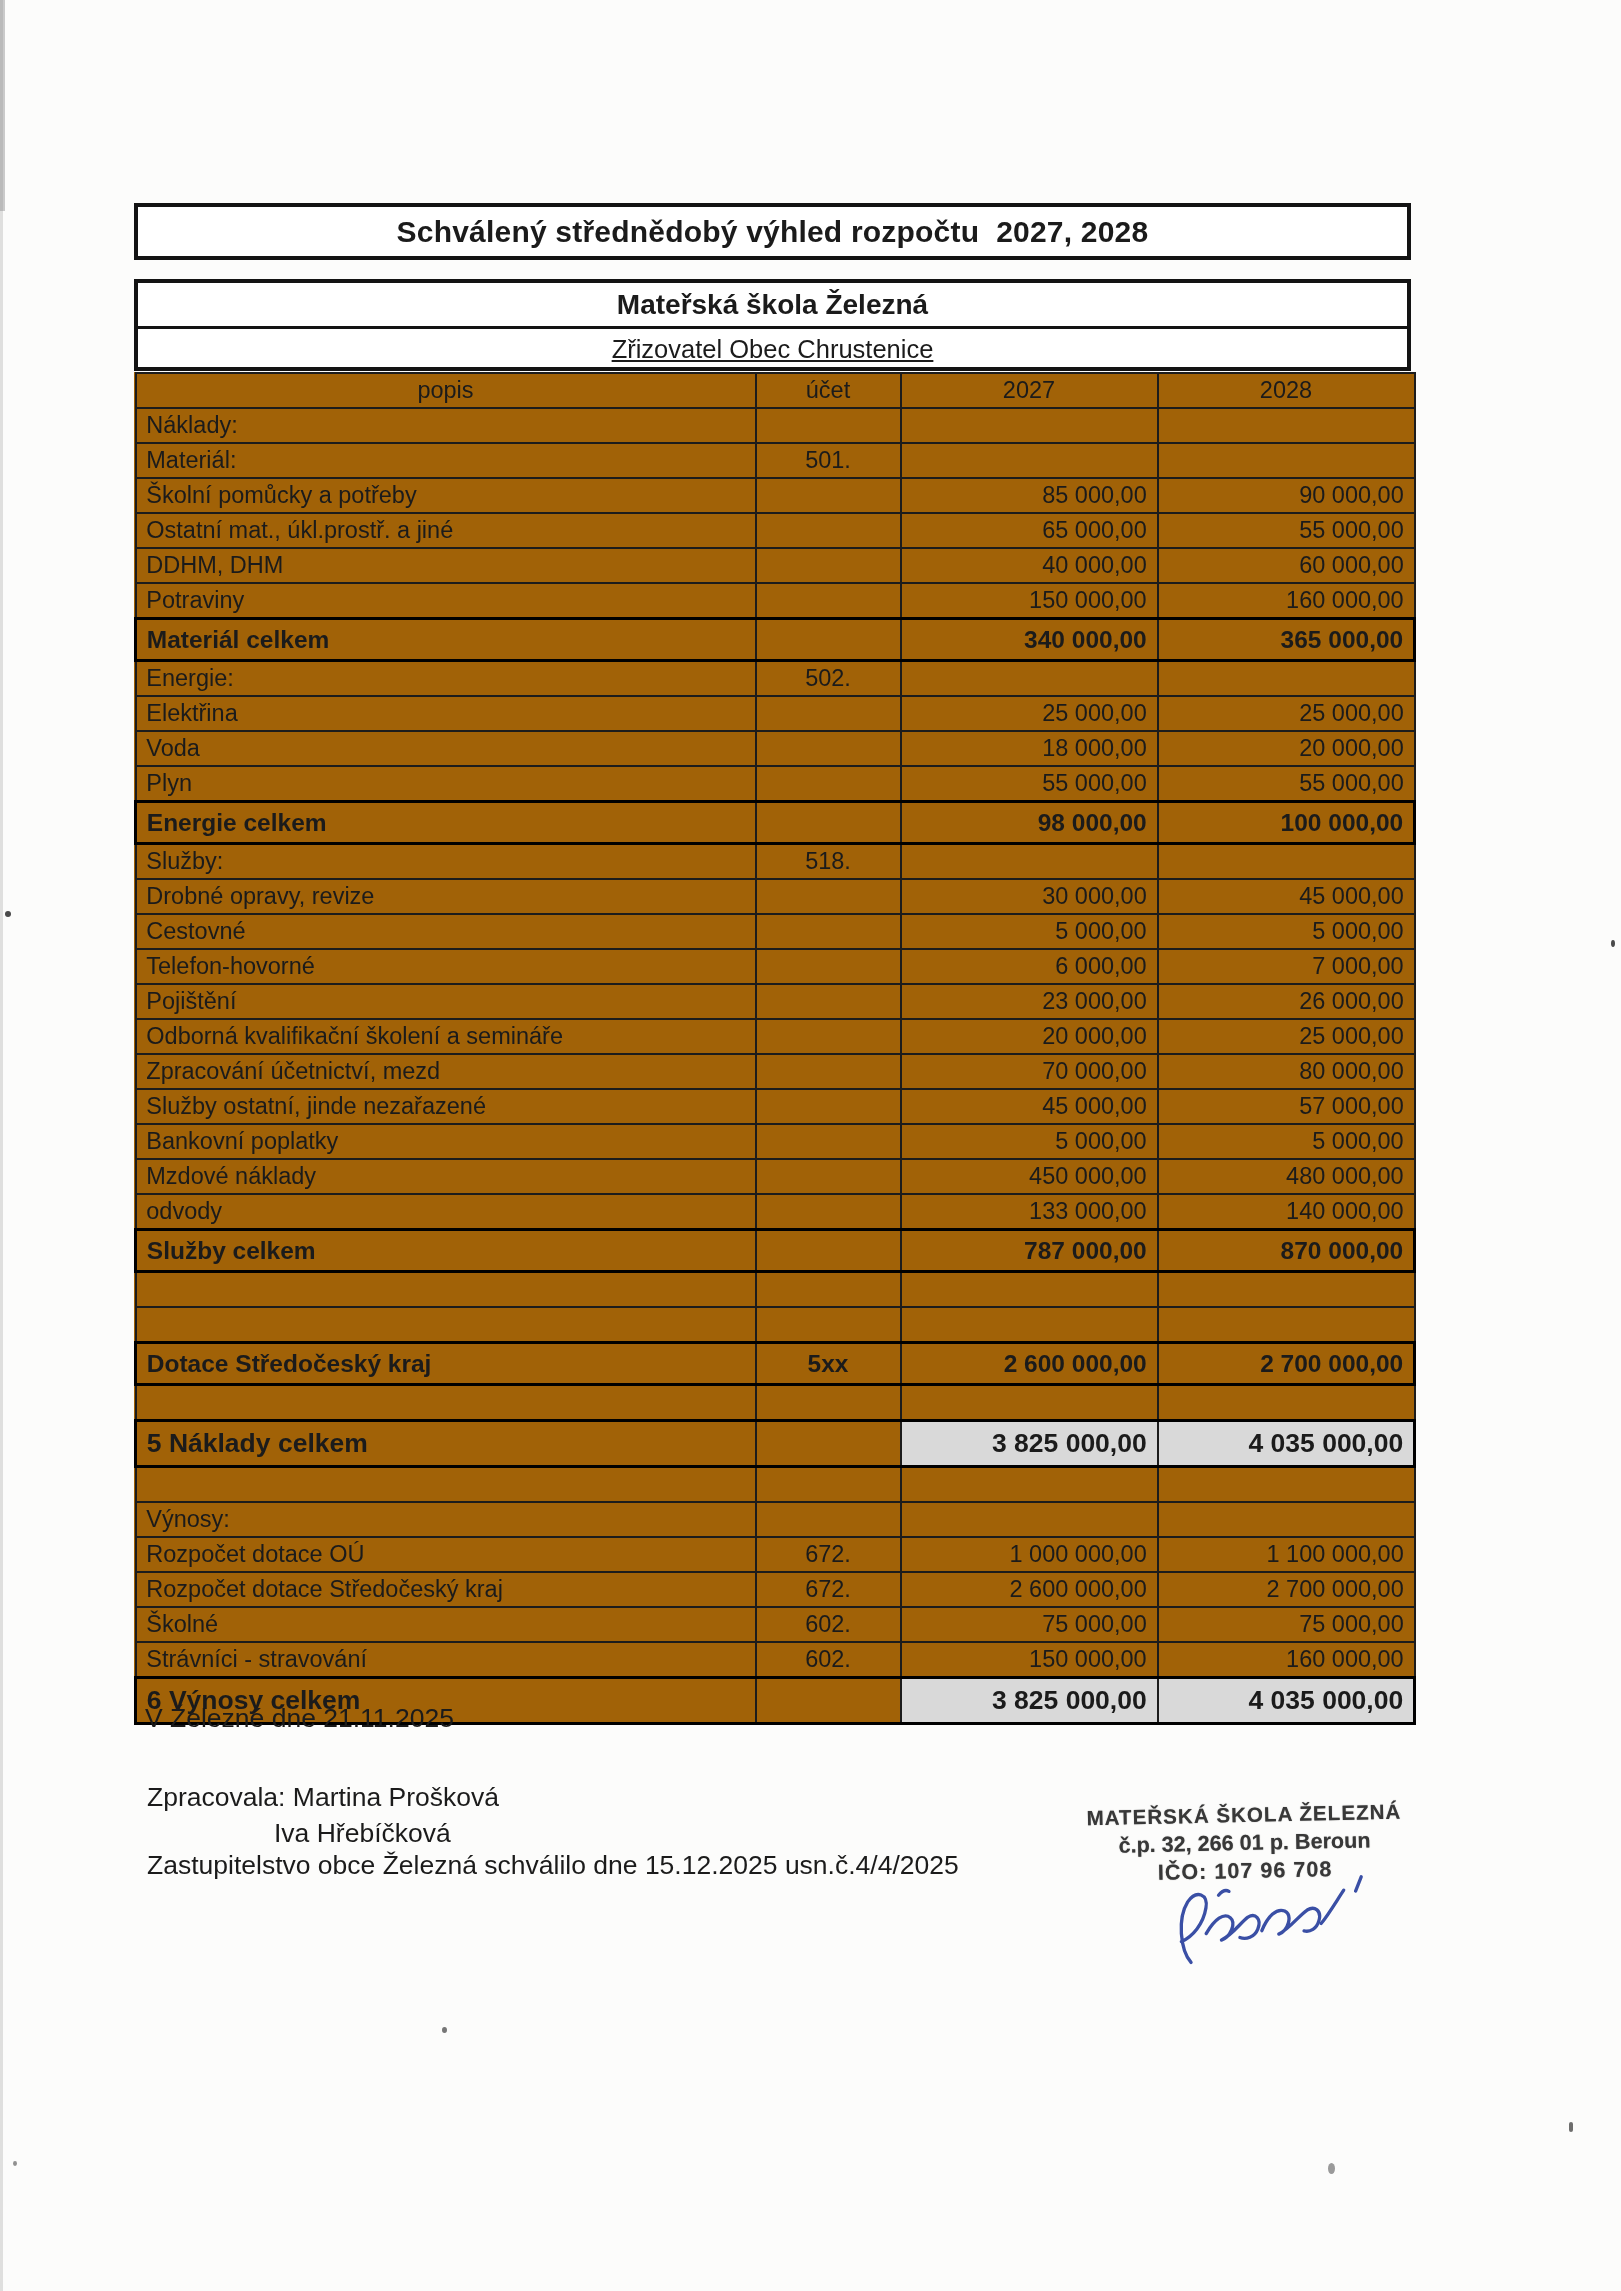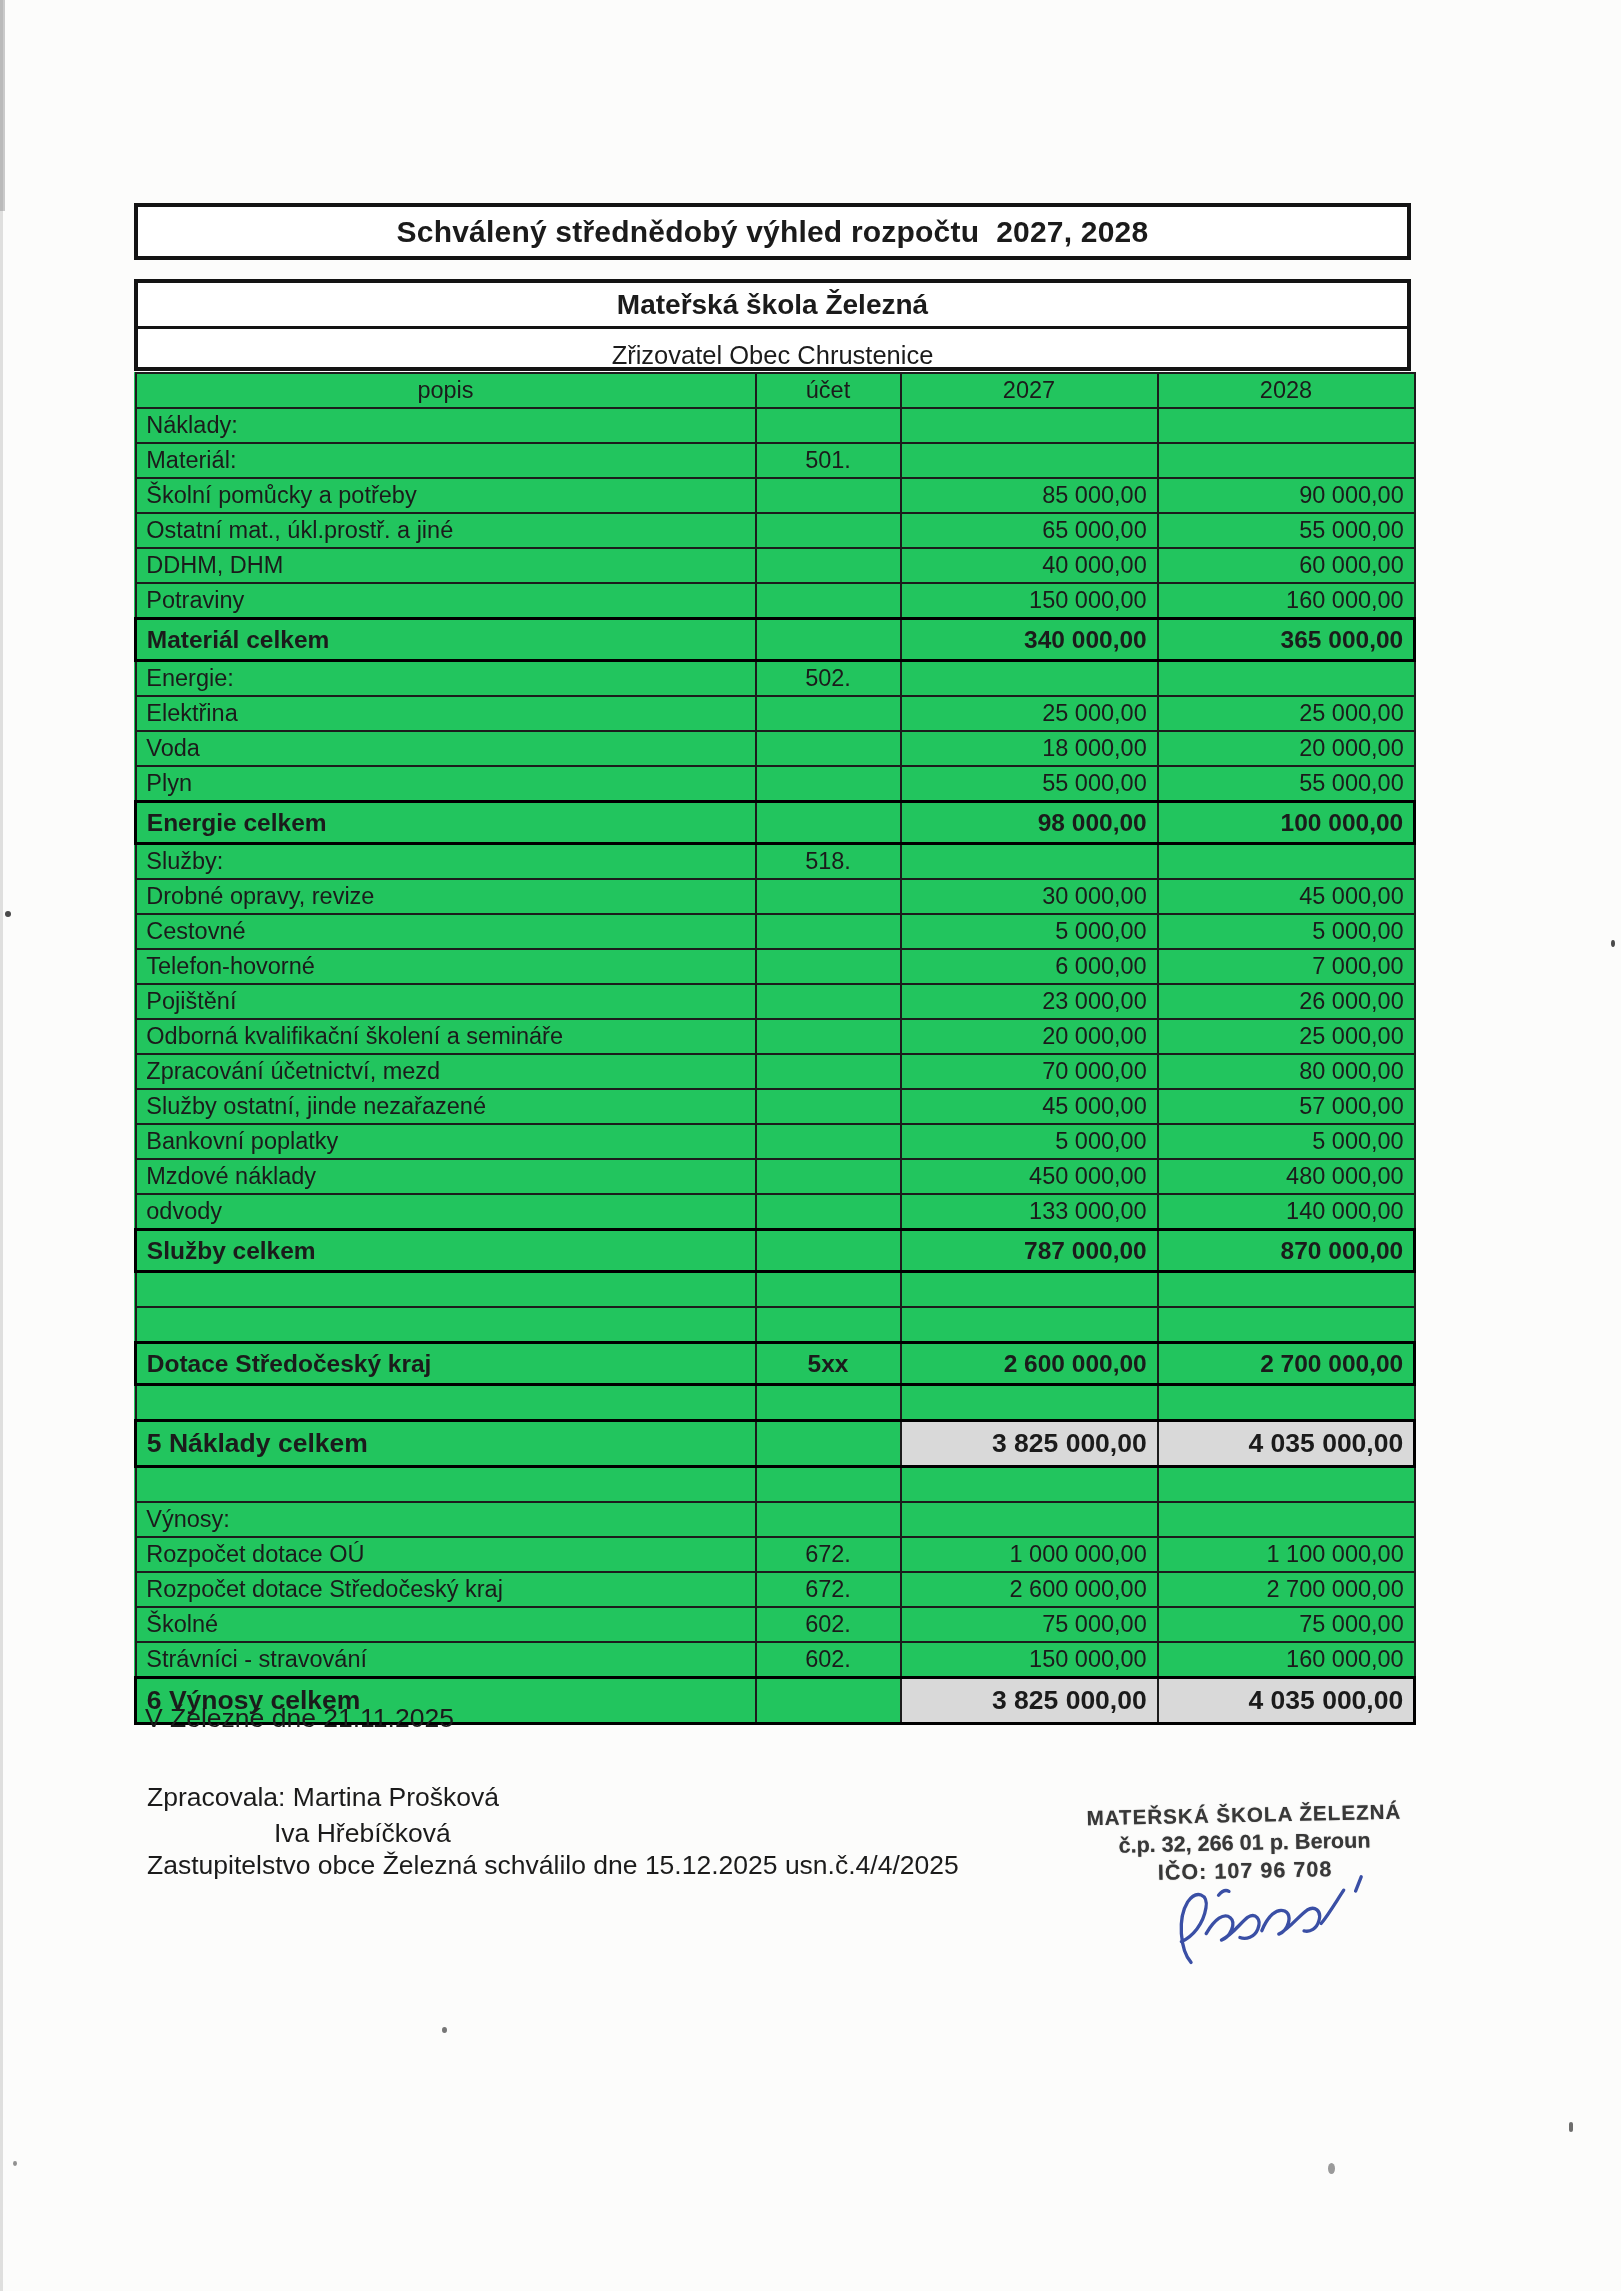--- a/index.html
+++ b/index.html
@@ -29,28 +29,28 @@
     border:4.9px solid #131313;background:#fff;
     display:flex;align-items:center;justify-content:center;
   }
   .title-box .t{font-size:30px;font-weight:bold;letter-spacing:0.2px;white-space:pre;}
   .org-box{
     position:absolute;left:134px;top:279px;width:1269px;height:84px;
     border:4.9px solid #131313;background:#fff;
   }
   .org-line{height:43px;border-bottom:3.9px solid #131313;display:flex;align-items:center;justify-content:center;}
   .org-line .t{font-size:28px;font-weight:bold;}
-  .founder-line{height:41px;display:flex;align-items:flex-end;justify-content:center;}
+  .founder-line{height:41px;display:flex;align-items:center;justify-content:center;text-decoration:underline;}
   .founder-line .t{font-size:25.5px;}
 
   
   table.budget{
     position:absolute;left:134px;top:372px;
     border-collapse:collapse;table-layout:fixed;
-    width:1279px;font-size:23.5px;background:#22c55e;
+    width:1279px;font-size:23.5px;background:#a16207;
   }
   table.budget td,table.budget th{
     border:2px solid #1c1c1c;
     height:33px;padding:0 9.8px;overflow:hidden;white-space:nowrap;
     font-weight:normal;vertical-align:middle;
   }
   th.h-popis{text-align:center;font-weight:bold;padding-right:294px;height:37px;}
   th.h-ucet,th.h-2027,th.h-2028{text-align:center;font-weight:bold;height:37px;}
   td.c-popis{text-align:left;}
   td.c-ucet{text-align:center;margin-left:32px;}

